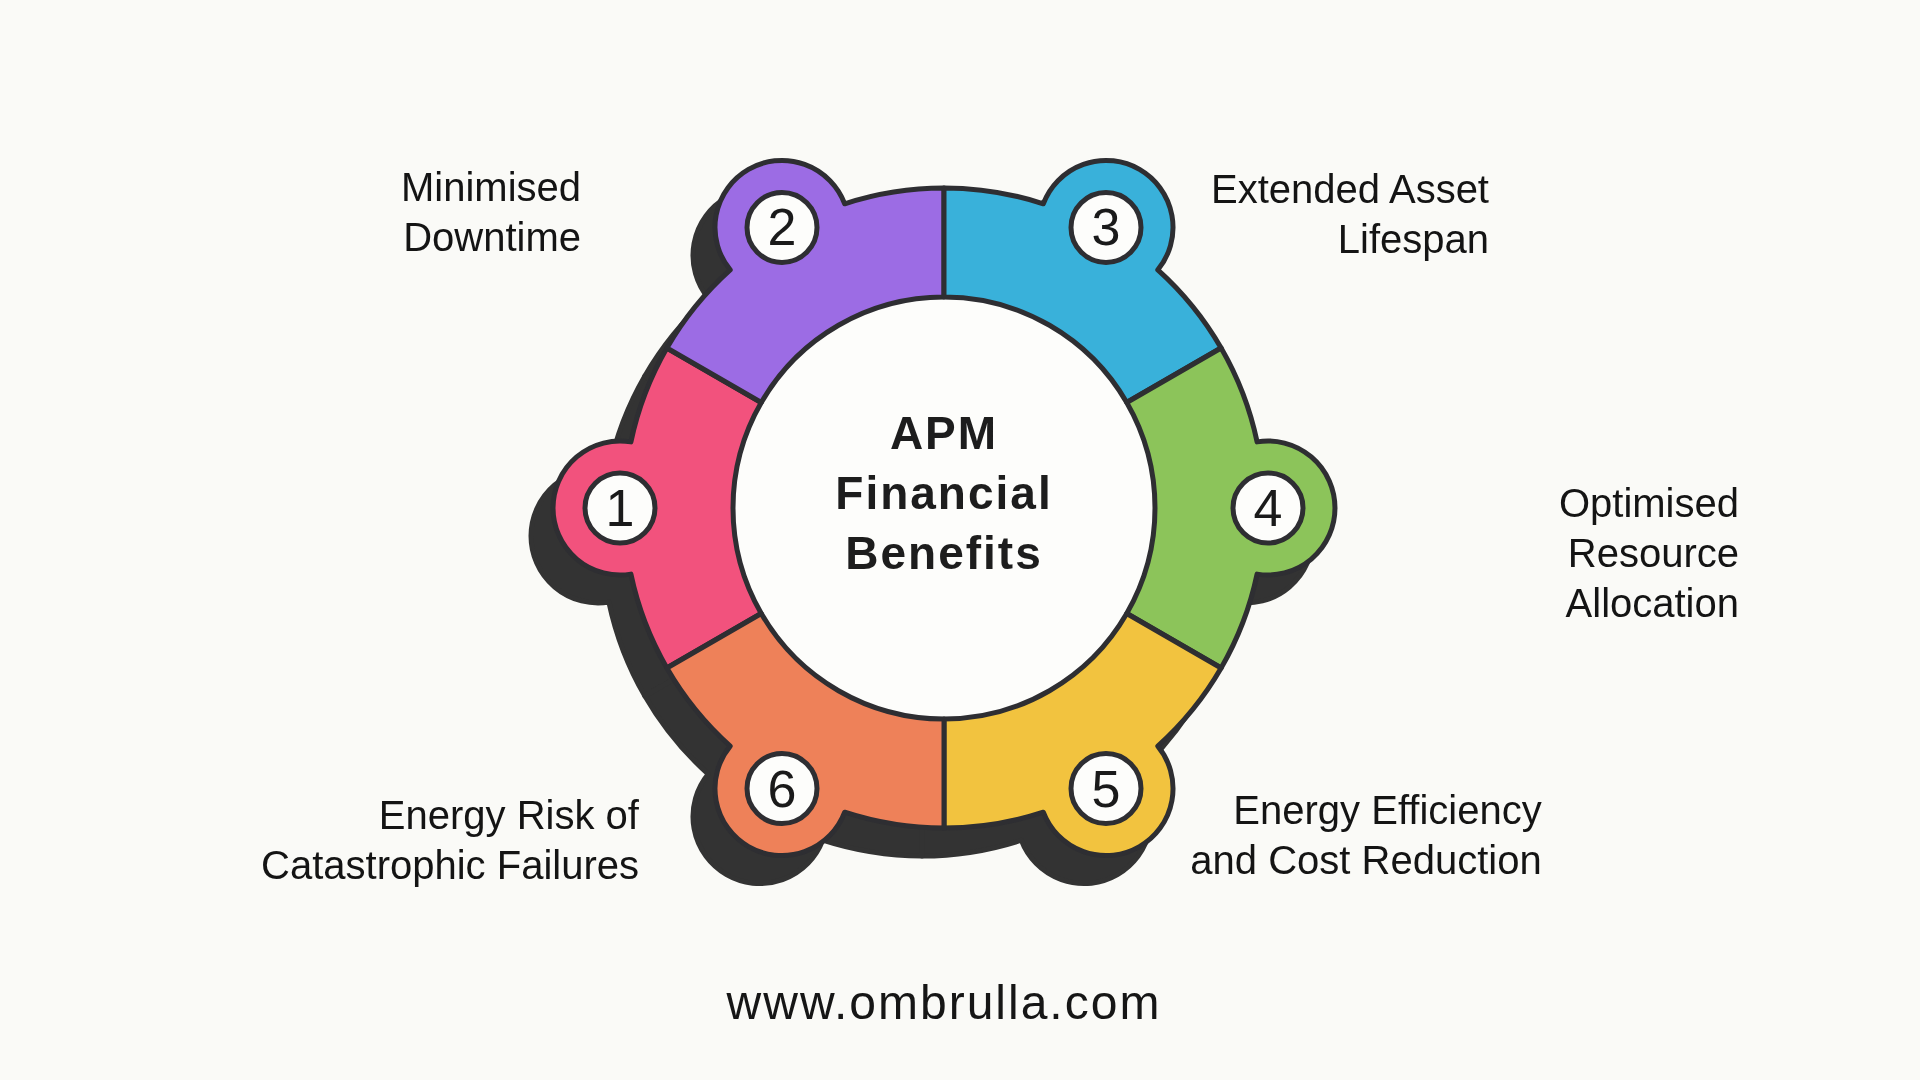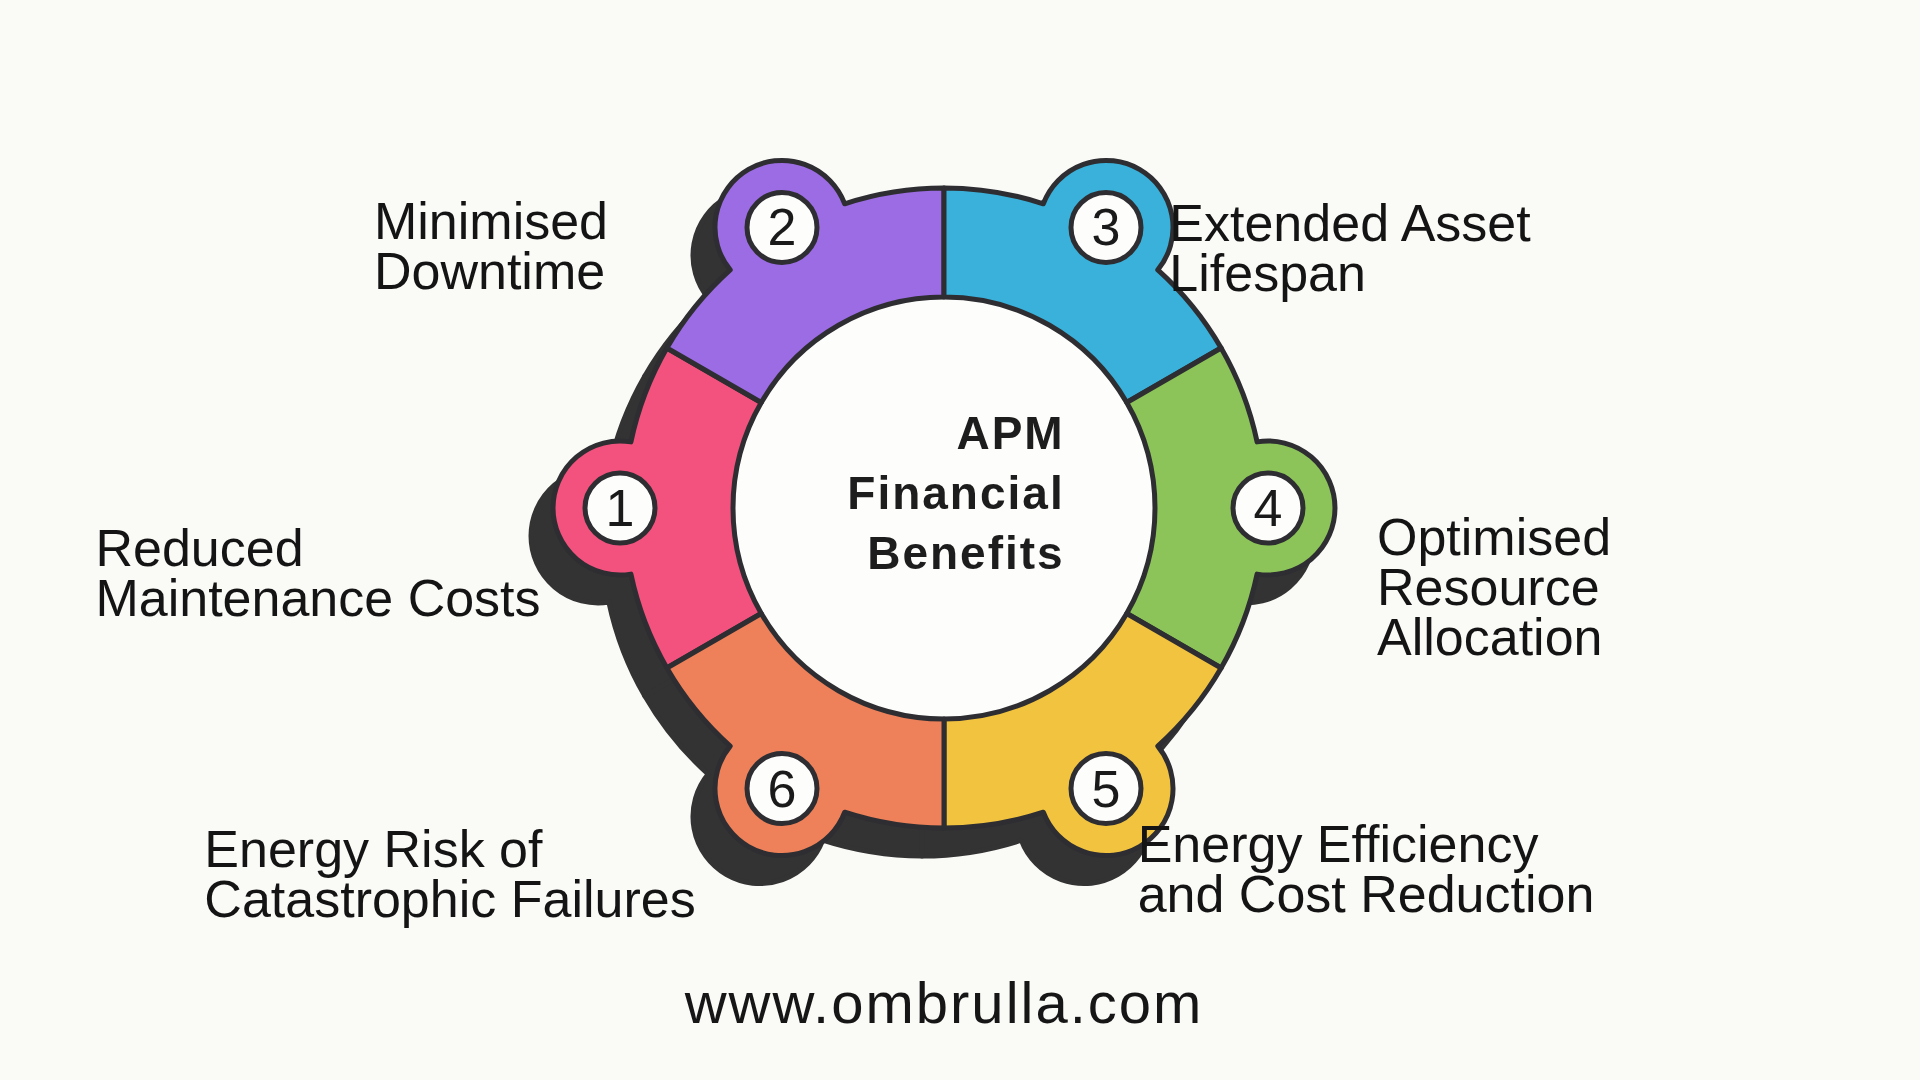--- a/index.html
+++ b/index.html
@@ -9,39 +9,38 @@
     font-family:"Liberation Sans",sans-serif;
   }
   .stage{position:relative;width:1920px;height:1080px;}
   svg#wheel{position:absolute;left:0;top:0;width:1920px;height:1080px;}
   .num{
     font-family:"Liberation Sans",sans-serif;
     font-size:52px;fill:#1A1A1A;
   }
   .label{
     position:absolute;transform:translateX(-50%);
-    text-align:left;white-space:pre-line;
-    font-size:52px;line-height:50px;color:#141414;margin-top:34px;
+    text-align:right;white-space:pre-line;
+    font-size:40px;line-height:50px;color:#141414;
   }
   .l1{left:318px;top:489px;}
   .l2{left:491px;top:162px;}
   .l3{left:1350px;top:164px;}
   .l4{left:1558px;top:478px;}
   .l5{left:1366px;top:785px;}
   .l6{left:450px;top:790px;}
   .center-title{
     position:absolute;left:944px;top:403px;transform:translateX(-50%);
-    text-align:right;white-space:pre-line;
+    text-align:center;white-space:pre-line;
     font-weight:bold;font-size:46px;line-height:60px;letter-spacing:2px;
     color:#1D1D1D;
-    margin-left:12px;
   }
   .website{
     position:absolute;left:944px;top:978px;transform:translateX(-50%);
-    font-size:58px;line-height:50px;letter-spacing:2px;color:#161616;
+    font-size:48px;line-height:50px;letter-spacing:2px;color:#161616;
   }
 </style>
 </head>
 <body style="background: rgb(250, 250, 247);">
 
 <div class="stage">
 
   <svg id="wheel" viewBox="0 0 1920 1080">
       <g transform="translate(-22 28)">
         <path d="M 761.27 613.50 L 666.87 668.00 A 320 320 0 0 1 630.90 574.11 A 67 67 0 1 1 630.90 441.89 A 320 320 0 0 1 666.87 348.00 L 761.27 402.50 A 211 211 0 0 0 761.27 613.50 Z" fill="#333333" stroke="#333333" stroke-width="5" stroke-linejoin="round"></path>
@@ -65,22 +64,20 @@
       <circle cx="1106.0" cy="227.4" r="35" fill="#FDFDFB" stroke="#2E2E32" stroke-width="5"></circle>
       <text x="1106.0" y="245.4" text-anchor="middle" class="num" fill="#1A1A1A">3</text>
       <circle cx="1268.0" cy="508.0" r="35" fill="#FDFDFB" stroke="#2E2E32" stroke-width="5"></circle>
       <text x="1268.0" y="526.0" text-anchor="middle" class="num" fill="#1A1A1A">4</text>
       <circle cx="1106.0" cy="788.6" r="35" fill="#FDFDFB" stroke="#2E2E32" stroke-width="5"></circle>
       <text x="1106.0" y="806.6" text-anchor="middle" class="num" fill="#1A1A1A">5</text>
       <circle cx="782.0" cy="788.6" r="35" fill="#FDFDFB" stroke="#2E2E32" stroke-width="5"></circle>
       <text x="782.0" y="806.6" text-anchor="middle" class="num" fill="#1A1A1A">6</text>
     </svg>
 
-  <div class="label l1">Reduced
-Maintenance Costs</div>
   <div class="label l2">Minimised
 Downtime</div>
   <div class="label l3">Extended Asset
 Lifespan</div>
   <div class="label l5">Energy Efficiency
 and Cost Reduction</div>
   <div class="label l4">Optimised Resource
 Allocation</div>
   <div class="label l6">Energy Risk of
 Catastrophic Failures</div>

